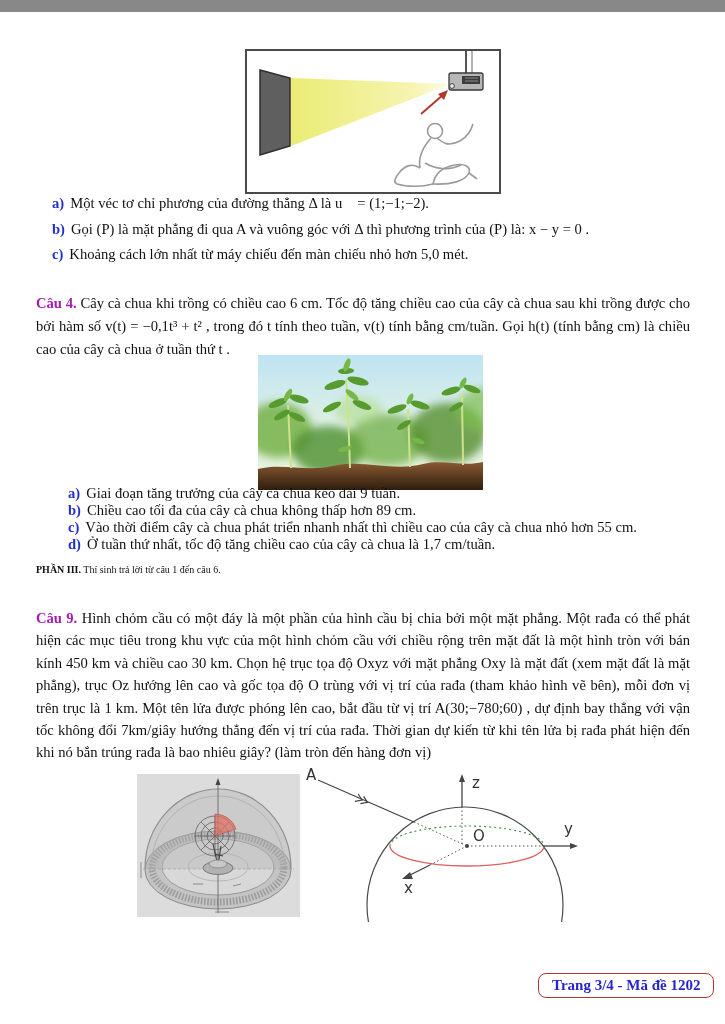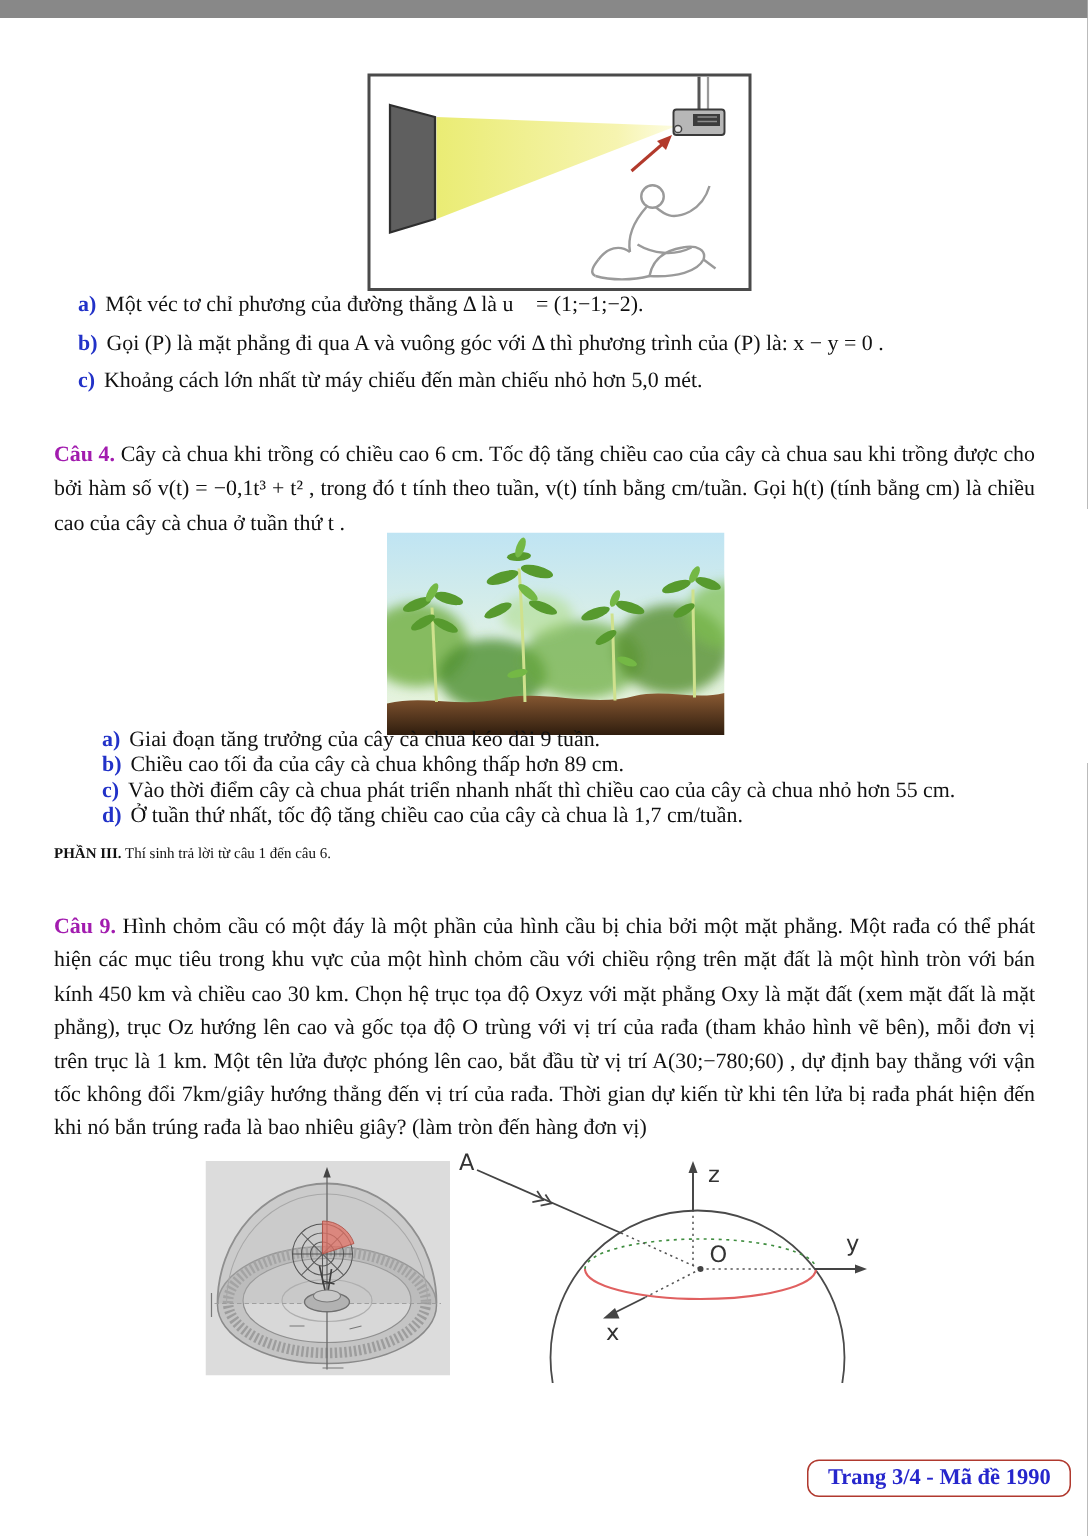--- a/index.html
+++ b/index.html
@@ -221,16 +221,16 @@
       <path d="M60.4,41.7 L67.5,40.3 L63.6,34.3" fill="none" stroke="#444" stroke-width="1.2"></path>
       <text x="6" y="18" font-size="15" fill="#333">A</text>
 
       <circle cx="167" cy="84" r="2" fill="#444"></circle>
       <text x="173" y="79" font-size="15" fill="#333">O</text>
     </svg>
   </div>
 
 
   <div class="abs footerbox" style="left:538px;top:961px;">
-    <span>Trang 3/4 - Mã đề 1990</span>
+    <span>Trang 3/4 - Mã đề 1202</span>
   </div>
 
 </div>
 
 </body></html>

